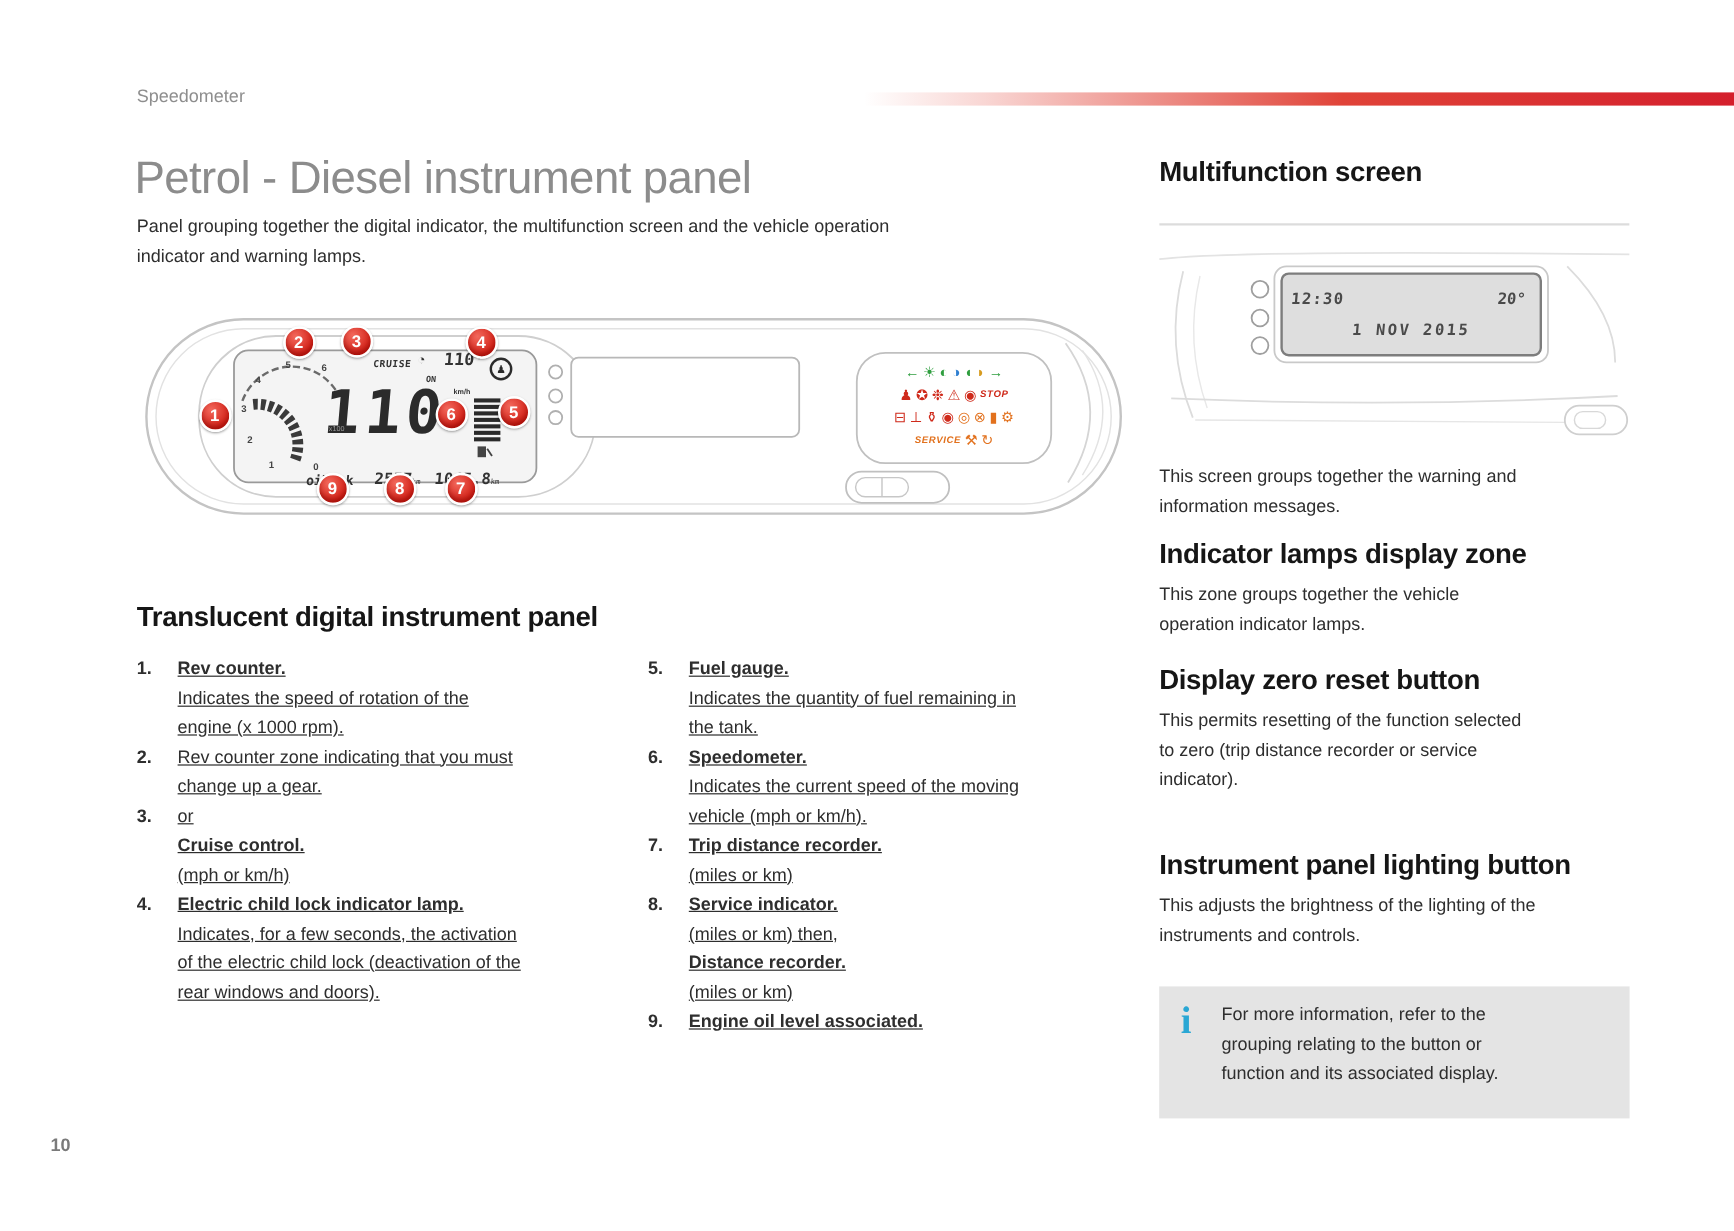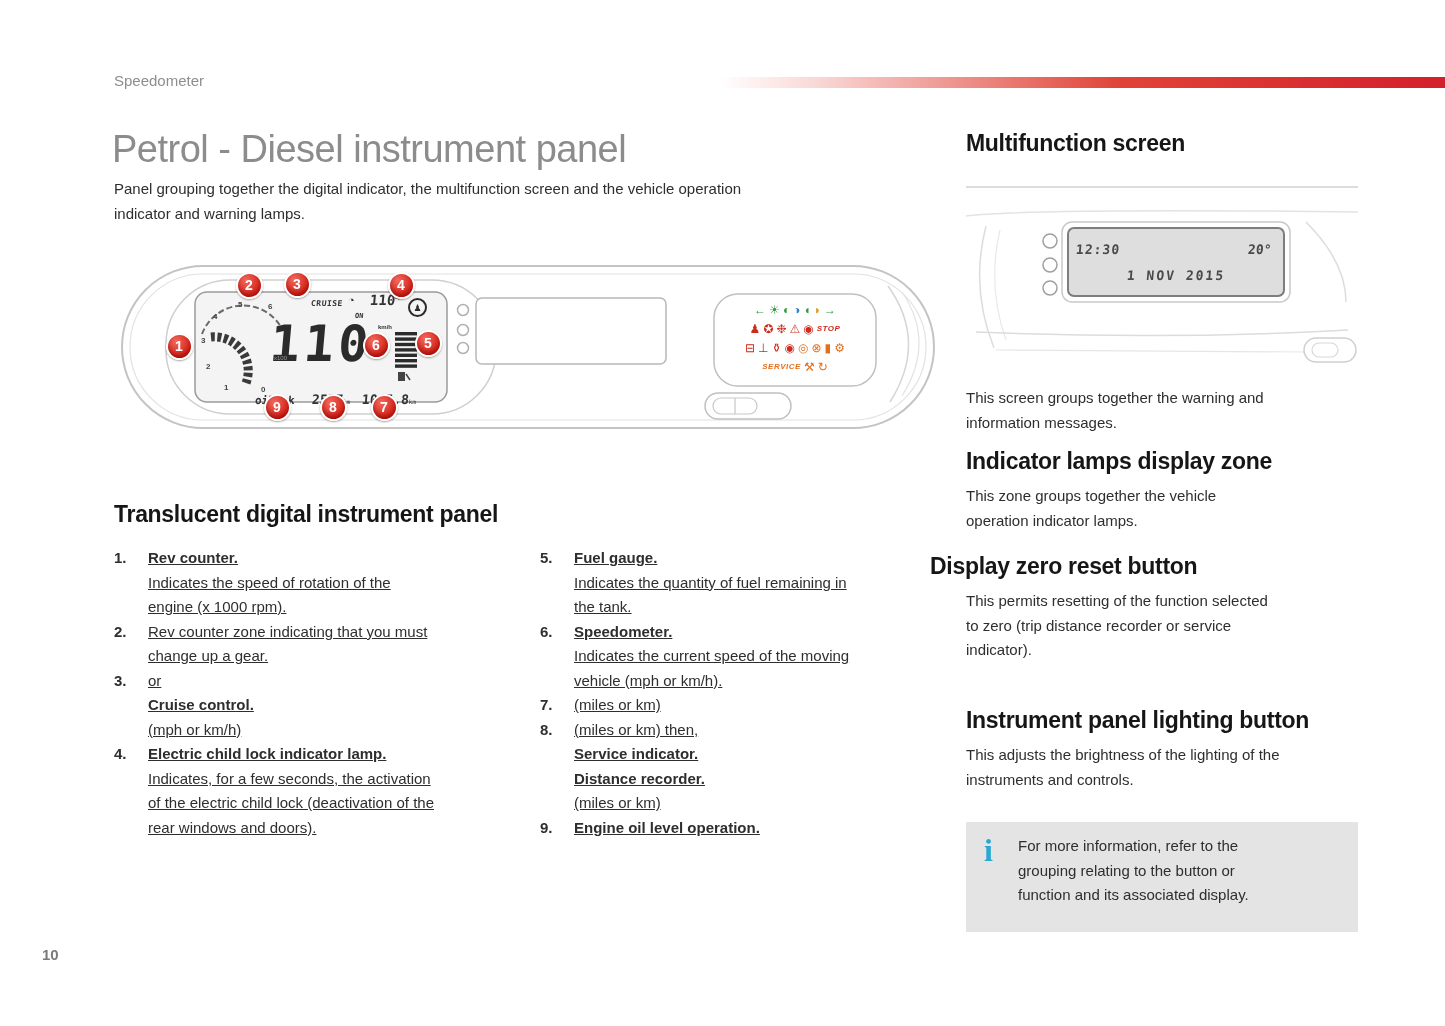--- a/index.html
+++ b/index.html
@@ -236,36 +236,37 @@
       <span class="num">6.</span>
       <div class="lines">
         <div class="line b">Speedometer.</div>
         <div class="line">Indicates the current speed of the moving</div>
         <div class="line">vehicle (mph or km/h).</div>
       </div>
     </div>
     <div class="li">
       <span class="num">7.</span>
       <div class="lines">
+        <div class="line b">Trip distance recorder.</div>
         <div class="line">(miles or km)</div>
       </div>
     </div>
     <div class="li">
       <span class="num">8.</span>
       <div class="lines">
+        <div class="line b">Service indicator.</div>
         <div class="line">(miles or km) then,</div>
-        <div class="line b">Service indicator.</div>
         <div class="line b">Distance recorder.</div>
         <div class="line">(miles or km)</div>
       </div>
     </div>
     <div class="li">
       <span class="num">9.</span>
       <div class="lines">
-        <div class="line b">Engine oil level operation.</div>
+        <div class="line b">Engine oil level associated.</div>
       </div>
     </div>
   </div>
 
 <div class="abs h2" style="left:966px;top:130px;">Multifunction screen</div>
 
 <div class="abs mfscreen">
   <svg width="392" height="200" viewBox="0 0 392 200">
     <line x1="0" y1="5" x2="392" y2="5" stroke="#dcdcdc" stroke-width="2"></line>
     <path d="M0,34 Q70,26 392,30" fill="none" stroke="#e3e3e3" stroke-width="1.5"></path>
@@ -291,21 +292,21 @@
     <div class="line nowrap">This screen groups together the warning and</div>
     <div class="line nowrap">information messages.</div>
   </div>
 
 <div class="abs h2" style="left:966px;top:448px;">Indicator lamps display zone</div>
 <div class="abs para" style="left:966px;top:484px;">
     <div class="line nowrap">This zone groups together the vehicle</div>
     <div class="line nowrap">operation indicator lamps.</div>
   </div>
 
-<div class="abs h2" style="left:930px;top:553px;">Display zero reset button</div>
+<div class="abs h2" style="left:966px;top:553px;">Display zero reset button</div>
 <div class="abs para" style="left:966px;top:589px;">
     <div class="line nowrap">This permits resetting of the function selected</div>
     <div class="line nowrap">to zero (trip distance recorder or service</div>
     <div class="line nowrap">indicator).</div>
   </div>
 
 <div class="abs h2" style="left:966px;top:707px;">Instrument panel lighting button</div>
 <div class="abs para" style="left:966px;top:743px;">
     <div class="line nowrap">This adjusts the brightness of the lighting of the</div>
     <div class="line nowrap">instruments and controls.</div>

